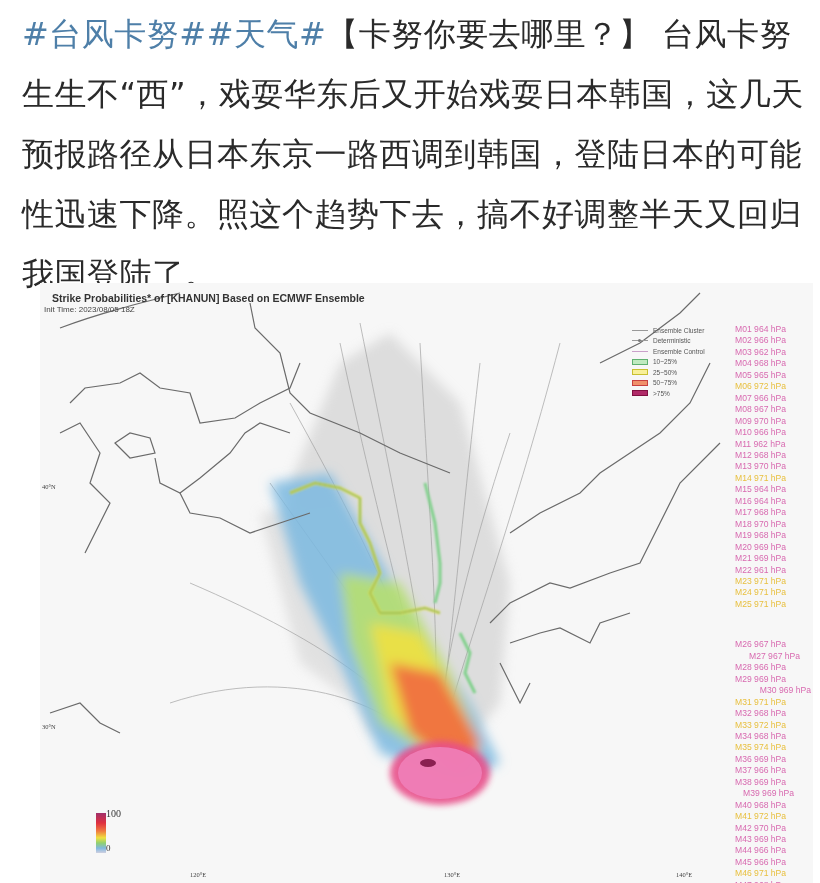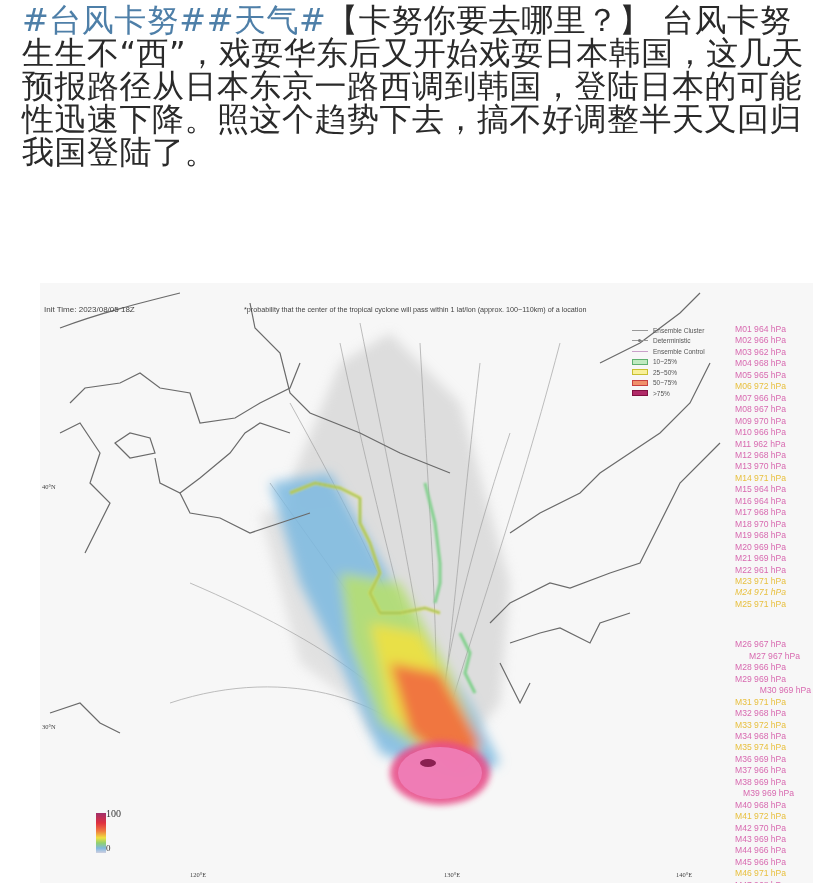--- a/index.html
+++ b/index.html
@@ -5,21 +5,21 @@
   html, body { margin:0; padding:0; }
   body {
     width:820px; height:883px; overflow:hidden;
     background:#ffffff;
     font-family: "DejaVu Sans", "Liberation Sans", sans-serif;
     color:#222;
     position:relative;
   }
   .post-text {
     position:absolute; left:22px; top:4px; width:790px;
-    font-size:32px; line-height:33px; letter-spacing:0.5px;
+    font-size:32px; line-height:60px; letter-spacing:0.5px;
     color:#2a2a2a;
   }
   .hashtag { color:#4e7fa8; }
   .map-card {
     position:absolute; left:40px; top:283px; width:773px; height:600px;
     background:#f7f7f7; overflow:hidden;
   }
   .map-svg { position:absolute; left:0; top:0; }
   .map-title {
     position:absolute; left:12px; top:9px;
@@ -131,22 +131,22 @@
     </g>
 
     <g fill="none" stroke-width="3" filter="url(#blur1)">
       <path d="M250 210 L275 200 L300 205 L320 215 L320 240 L330 260 L340 290 L330 310 L340 330 L360 330 L385 325 L400 330" stroke="#e8e040"></path>
       <path d="M250 210 L275 200 L300 205 L320 215 L320 240 L330 260 L340 290 L330 310 L340 330 L360 330 L385 325 L400 330" stroke="#4aa070" stroke-width="1"></path>
       <path d="M385 200 L395 240 L400 280 L400 300 L395 320" stroke="#7fd08a"></path>
       <path d="M420 350 L430 370 L425 390 L435 410" stroke="#7fd08a"></path>
     </g>
   </svg>
 
+  <div class="map-title">Strike Probabilities* of [KHANUN] Based on ECMWF Ensemble</div>
   <div class="map-init">Init Time: 2023/08/05 18Z</div>
-  <div class="map-note">*probability that the center of the tropical cyclone will pass within 1 lat/lon (approx. 100~110km) of a location</div>
 
   <div class="legend">
     <div class="row">
         <span class="line"></span>
         <span>Ensemble Cluster</span>
       </div>
     <div class="row">
         <span class="line det"></span>
         <span>Deterministic</span>
       </div>
@@ -189,21 +189,21 @@
       <div class="m" style="color: rgb(232, 192, 64);"><span>M14</span> <span>971 hPa</span></div>
       <div class="m" style="color: rgb(216, 106, 176);"><span>M15</span> <span>964 hPa</span></div>
       <div class="m" style="color: rgb(216, 106, 176);"><span>M16</span> <span>964 hPa</span></div>
       <div class="m" style="color: rgb(216, 106, 176);"><span>M17</span> <span>968 hPa</span></div>
       <div class="m" style="color: rgb(216, 106, 176);"><span>M18</span> <span>970 hPa</span></div>
       <div class="m" style="color: rgb(216, 106, 176);"><span>M19</span> <span>968 hPa</span></div>
       <div class="m" style="color: rgb(216, 106, 176);"><span>M20</span> <span>969 hPa</span></div>
       <div class="m" style="color: rgb(216, 106, 176);"><span>M21</span> <span>969 hPa</span></div>
       <div class="m" style="color: rgb(216, 106, 176);"><span>M22</span> <span>961 hPa</span></div>
       <div class="m" style="color: rgb(232, 192, 64);"><span>M23</span> <span>971 hPa</span></div>
-      <div class="m" style="color: rgb(232, 192, 64); font-style: italic;"><span>M24</span> <span>971 hPa</span></div>
+      <div class="m" style="color: rgb(232, 192, 64);"><span>M24</span> <span>971 hPa</span></div>
       <div class="m" style="color: rgb(232, 192, 64);"><span>M25</span> <span>971 hPa</span></div>
       <div class="m" style="color: rgb(216, 106, 176); margin-top: 29px;"><span>M26</span> <span>967 hPa</span></div>
       <div class="m" style="color: rgb(216, 106, 176); padding-left: 14px;"><span>M27</span> <span>967 hPa</span></div>
       <div class="m" style="color: rgb(216, 106, 176);"><span>M28</span> <span>966 hPa</span></div>
       <div class="m" style="color: rgb(216, 106, 176);"><span>M29</span> <span>969 hPa</span></div>
       <div class="m" style="color: rgb(216, 106, 176); text-align: right;"><span>M30</span> <span>969 hPa</span></div>
       <div class="m" style="color: rgb(232, 192, 64);"><span>M31</span> <span>971 hPa</span></div>
       <div class="m" style="color: rgb(216, 106, 176);"><span>M32</span> <span>968 hPa</span></div>
       <div class="m" style="color: rgb(232, 192, 64);"><span>M33</span> <span>972 hPa</span></div>
       <div class="m" style="color: rgb(216, 106, 176);"><span>M34</span> <span>968 hPa</span></div>

